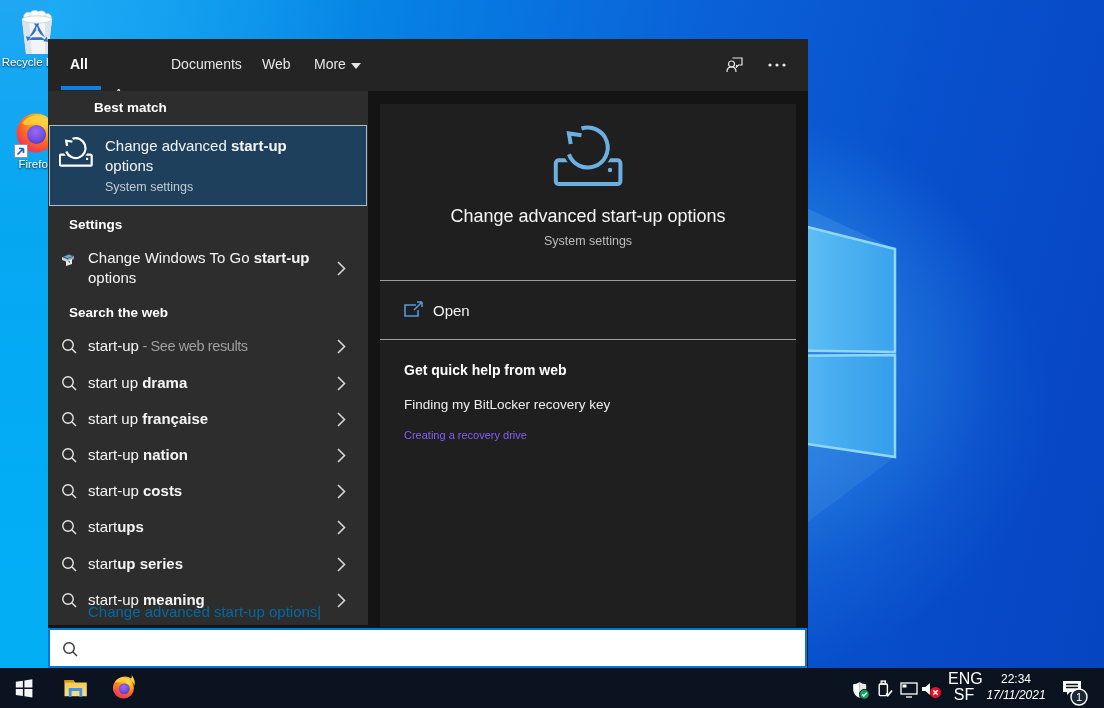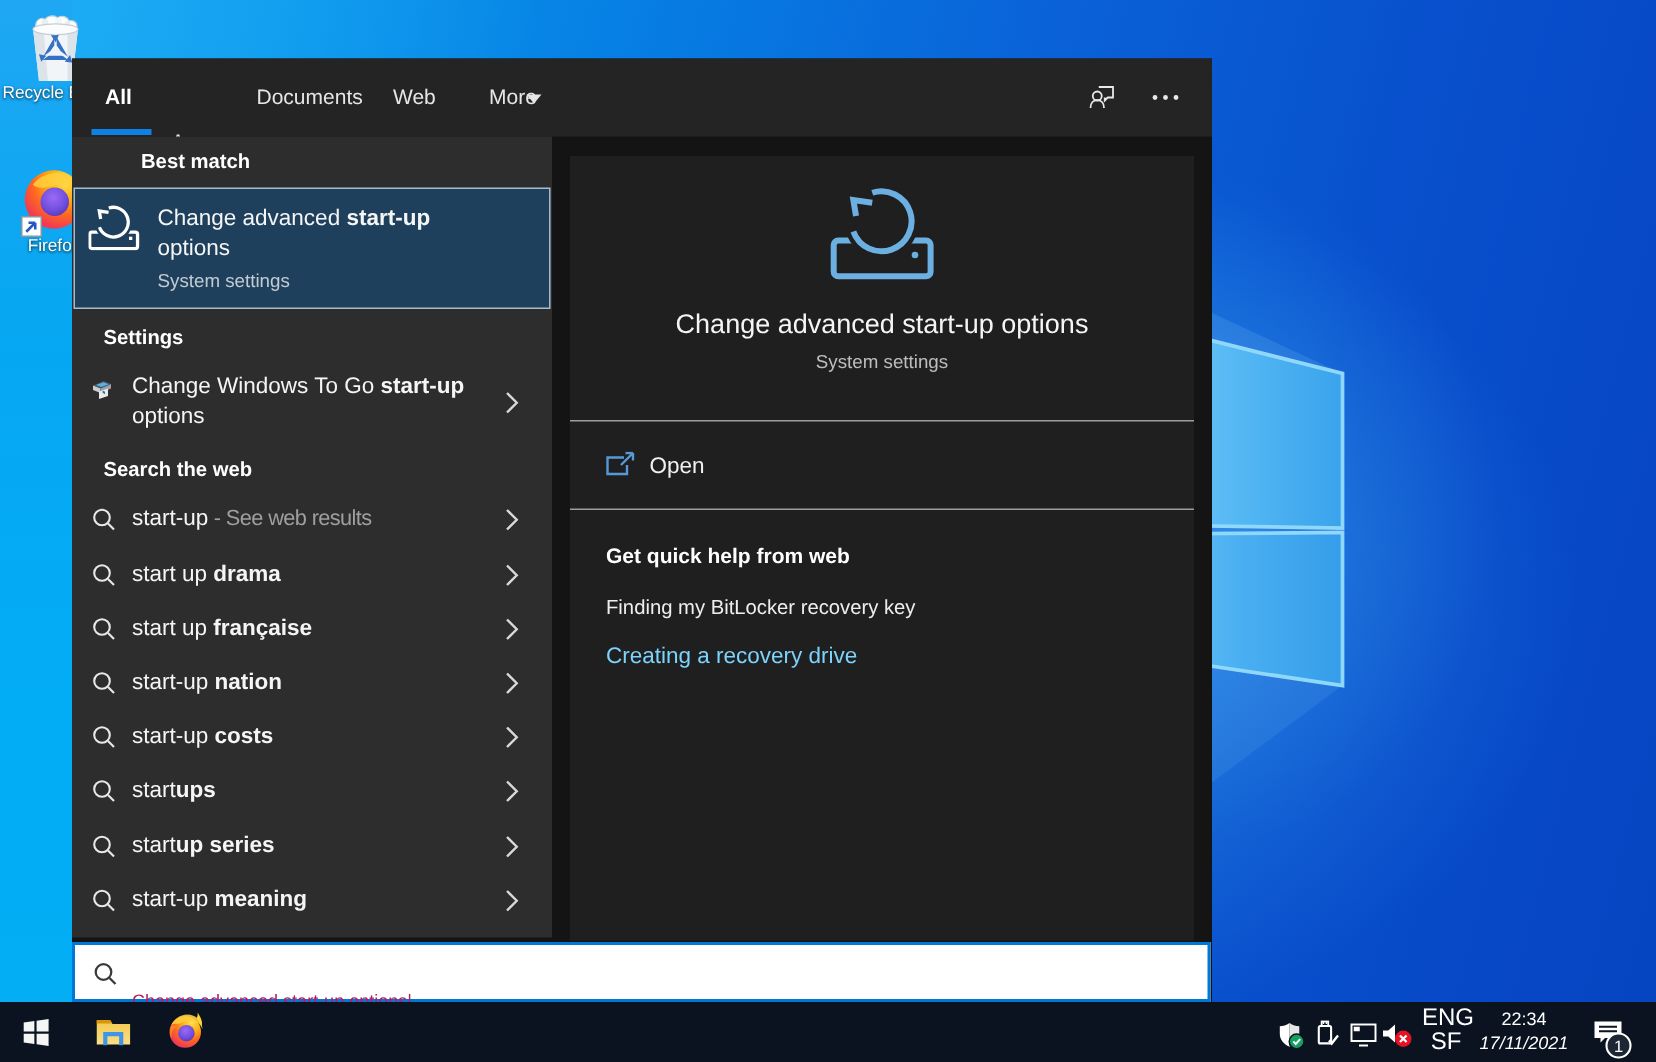--- a/index.html
+++ b/index.html
@@ -102,21 +102,21 @@
 <div class="abs" style="left:5px; top:158px; width:62px; text-align:center; color:#fff; font-size:11.5px; text-shadow:0 1px 2px rgba(0,0,0,0.85); white-space:nowrap;">Firefox</div>
 
 <div class="abs" style="left:48px; top:39px; width:760px; height:629px; background:#141414;">
 
   <div class="abs" style="left:0; top:0; width:760px; height:52px; background:#242424;"></div>
   <div class="abs" style="left:22px; top:17px; font-size:14px; font-weight:bold; color:#ffffff;">All</div>
   <div class="abs" style="left:13px; top:47px; width:40px; height:4px; background:#0d82e4;"></div>
   <div class="abs" style="left:66px; top:17px; font-size:14px; color:#e6e6e6;margin-top:30px;">Apps</div>
   <div class="abs" style="left:123px; top:17px; font-size:14px; color:#e6e6e6;">Documents</div>
   <div class="abs" style="left:214px; top:17px; font-size:14px; color:#e6e6e6;">Web</div>
-  <div class="abs" style="left:266px; top:17px; font-size:14px; color:#e6e6e6;margin-left:12px;">More</div>
+  <div class="abs" style="left:266px; top:17px; font-size:14px; color:#e6e6e6;">More</div>
   <div class="abs" style="left:303px; top:24px; width:0; height:0; border-left:5.5px solid transparent; border-right:5.5px solid transparent; border-top:6px solid #e6e6e6;"></div>
 
   <svg class="abs" style="left:678px; top:17px;" width="17" height="17" viewBox="0 0 17 17" fill="none" stroke="#e8e8e8" stroke-width="1.2">
     <circle cx="5.5" cy="8" r="3"></circle>
     <path d="M1 16 C1 12.5 3 10.8 5.5 10.8 C8 10.8 10 12.5 10 16"></path>
     <path d="M6.5 2 L16 2 L16 9 L12.5 9 L10.5 11 L10.5 9"></path>
   </svg>
   <svg class="abs" style="left:720px; top:24px;" width="18" height="4" viewBox="0 0 18 4">
       <circle cx="2" cy="2" r="1.6" fill="#e8e8e8"></circle>
       <circle cx="9" cy="2" r="1.6" fill="#e8e8e8"></circle>
@@ -249,29 +249,29 @@
   <div class="abs" style="left:0; top:130px; width:416px; text-align:center; font-size:12.5px; color:#bdbdbd;">System settings</div>
   <div class="abs" style="left:0; top:176px; width:416px; height:1px; background:#9d9d9d;"></div>
   <svg class="abs" style="left:24px; top:197px;" width="20" height="17" viewBox="0 0 20 17" fill="none" stroke="#5499d8" stroke-width="1.6">
     <path d="M12 4 L1 4 L1 15 L14 15 L14 9"></path>
     <path d="M10 9 L18 1 M18 1 L18 6 M18 1 L13 1"></path>
   </svg>
   <div class="abs" style="left:53px; top:198px; font-size:15px; color:#f0f0f0;text-align:center;">Open</div>
   <div class="abs" style="left:0; top:235px; width:416px; height:1px; background:#9d9d9d;"></div>
   <div class="abs" style="left:24px; top:258px; font-size:14px; font-weight:bold; color:#fff;">Get quick help from web</div>
   <div class="abs" style="left:24px; top:293px; font-size:13.5px; color:#eee;">Finding my BitLocker recovery key</div>
-  <div class="abs" style="left:24px; top:325px; font-size:15px; color:#7dd3fc;">Creating a recovery drive</div>
+  <div class="abs" style="left:24px; top:325px; font-size:11px; color:#8b5cf6;">Creating a recovery drive</div>
 </div>
 
 <div class="abs" style="left:48px; top:628px; width:759px; height:40px; background:#fff; border:2px solid #0078d7;"></div>
 <svg class="abs" style="left:62px; top:641px;" width="16" height="16" viewBox="0 0 16 16" fill="none" stroke="#3a3a3a" stroke-width="1.5">
   <circle cx="7" cy="7" r="5.2"></circle>
     <path d="M11 11 L15 15"></path>
 </svg>
-<div class="abs" style="left:88px; top:660px; font-size:12px; color:#be185d;">Change advanced start-up options<span style="font-weight:100;">|</span></div>
+<div class="abs" style="left:88px; top:603px; font-size:15px; color:#0369a1;">Change advanced start-up options<span style="font-weight:100;">|</span></div>
 
 <div class="abs" style="left:0; top:668px; width:1104px; height:40px; background:#0a131f;"></div>
 <svg class="abs" style="left:15px; top:678px;" width="18" height="20" viewBox="0 0 18 20" fill="#f5f5f5">
   <polygon points="0.8,3.7 7.9,2.7 7.9,9.6 0.8,9.6"></polygon>
   <polygon points="9.4,2.5 17.4,1.3 17.4,9.6 9.4,9.6"></polygon>
   <polygon points="0.8,11.1 7.9,11.1 7.9,18.0 0.8,17.0"></polygon>
   <polygon points="9.4,11.1 17.4,11.1 17.4,19.4 9.4,18.2"></polygon>
 </svg>
 <svg class="abs" style="left:64px; top:679px;" width="23" height="19" viewBox="0 0 23 19">
   <defs>

